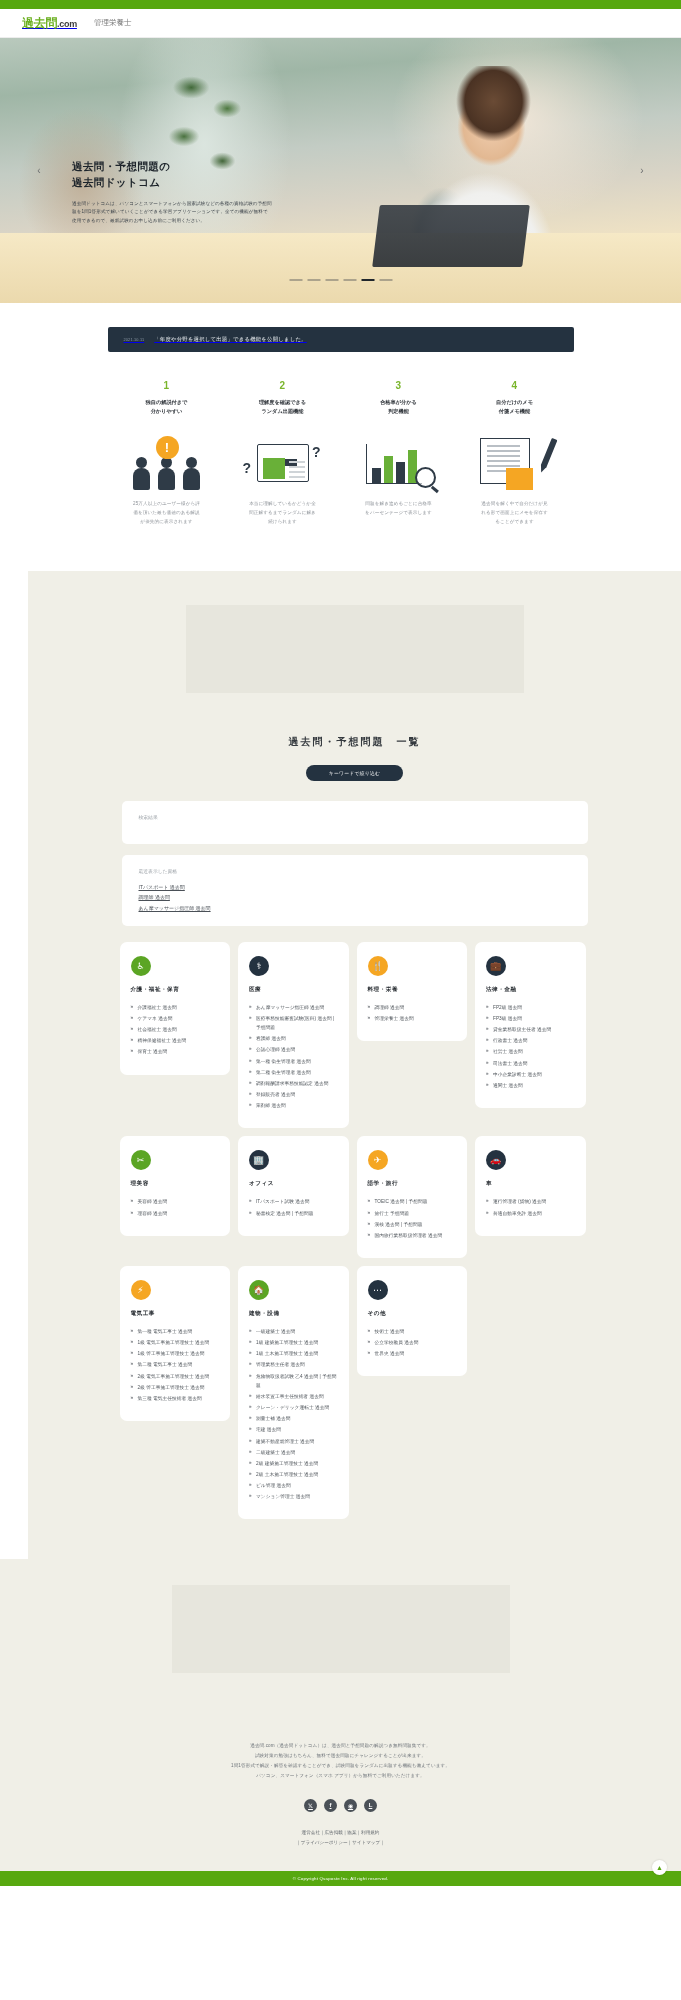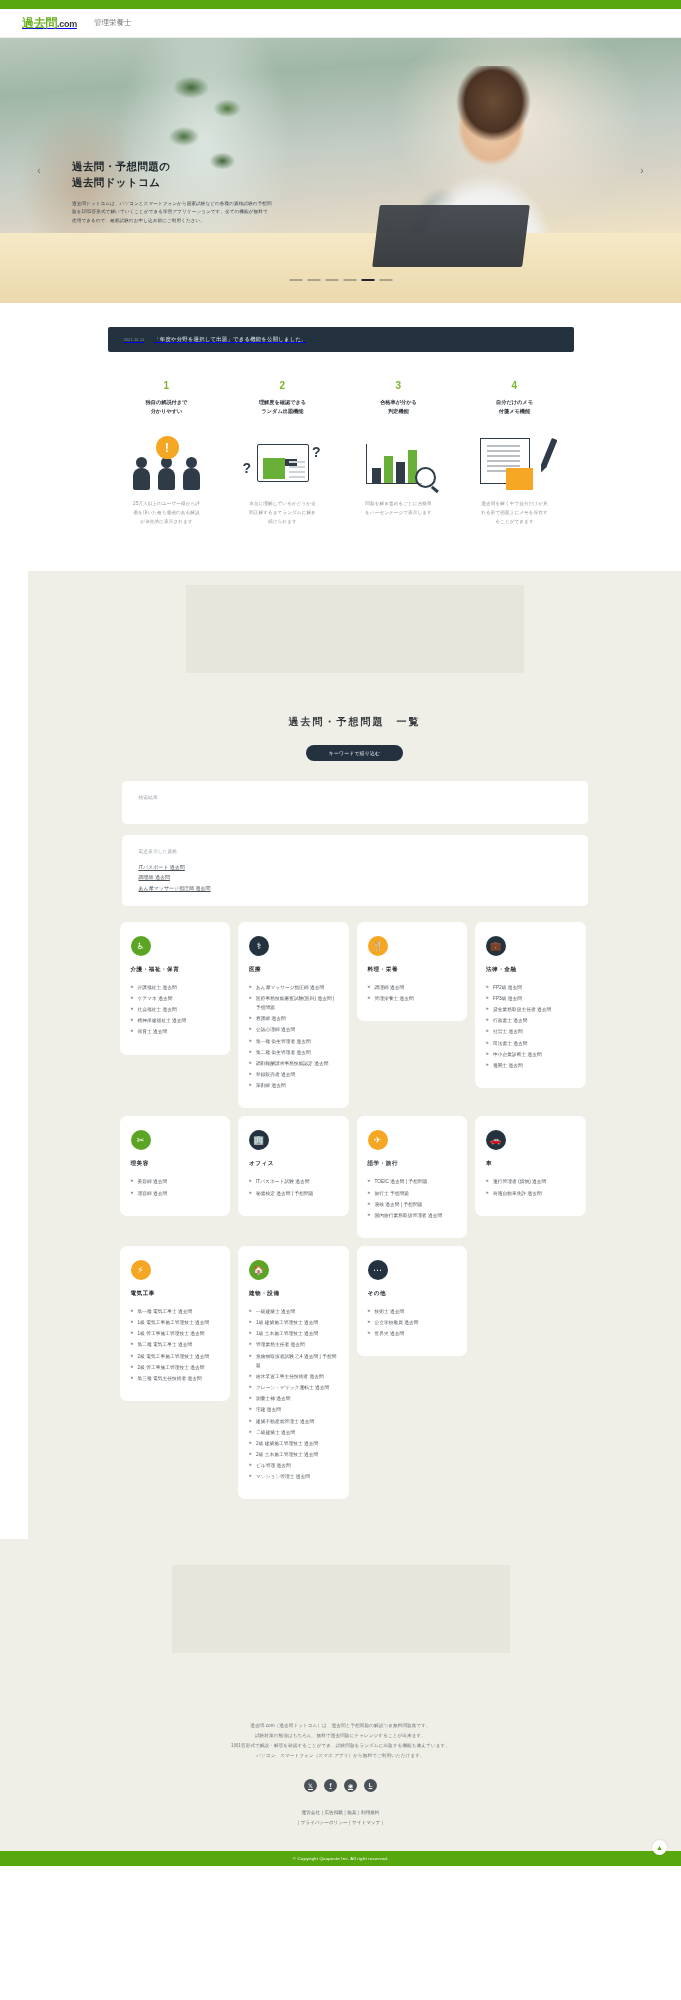--- a/index.html
+++ b/index.html
@@ -195,21 +195,21 @@
     background: #fff; border: 1.5px solid #2f3b47; }
   .art4 .sheet i { position: absolute; left: 6px; width: 33px; height: 2px; background: #b9bfc5; }
   .art4 .block { position: absolute; left: 30px; bottom: 0; width: 27px; height: 22px; background: #f5a623; }
   .art4 .pen { position: absolute; right: 2px; top: 2px; width: 6px; height: 30px;
     background: #2f3b47; transform: rotate(22deg); border-radius: 1px; }
   .art4 .pen::after { content:''; position:absolute; bottom:-6px; left:0;
     border-left: 3px solid transparent; border-right: 3px solid transparent;
     border-top: 7px solid #2f3b47; }
 
   
-  .listsec { background: #f0efe7; padding: 14px 0 40px; margin-left: 28px; }
+  .listsec { background: #f0efe7; padding: 34px 0 40px; margin-left: 28px; }
   .ad-box {
     width: 338px; height: 88px; margin: 0 auto 42px;
     background: #e7e6dd;
   }
   .sec-title {
     text-align: center; font-size: 10px; color: #353a3f;
     letter-spacing: 2px; margin-bottom: 16px;
   }
   .kw-btn {
     display: block; width: 97px; margin: 0 auto 20px;

